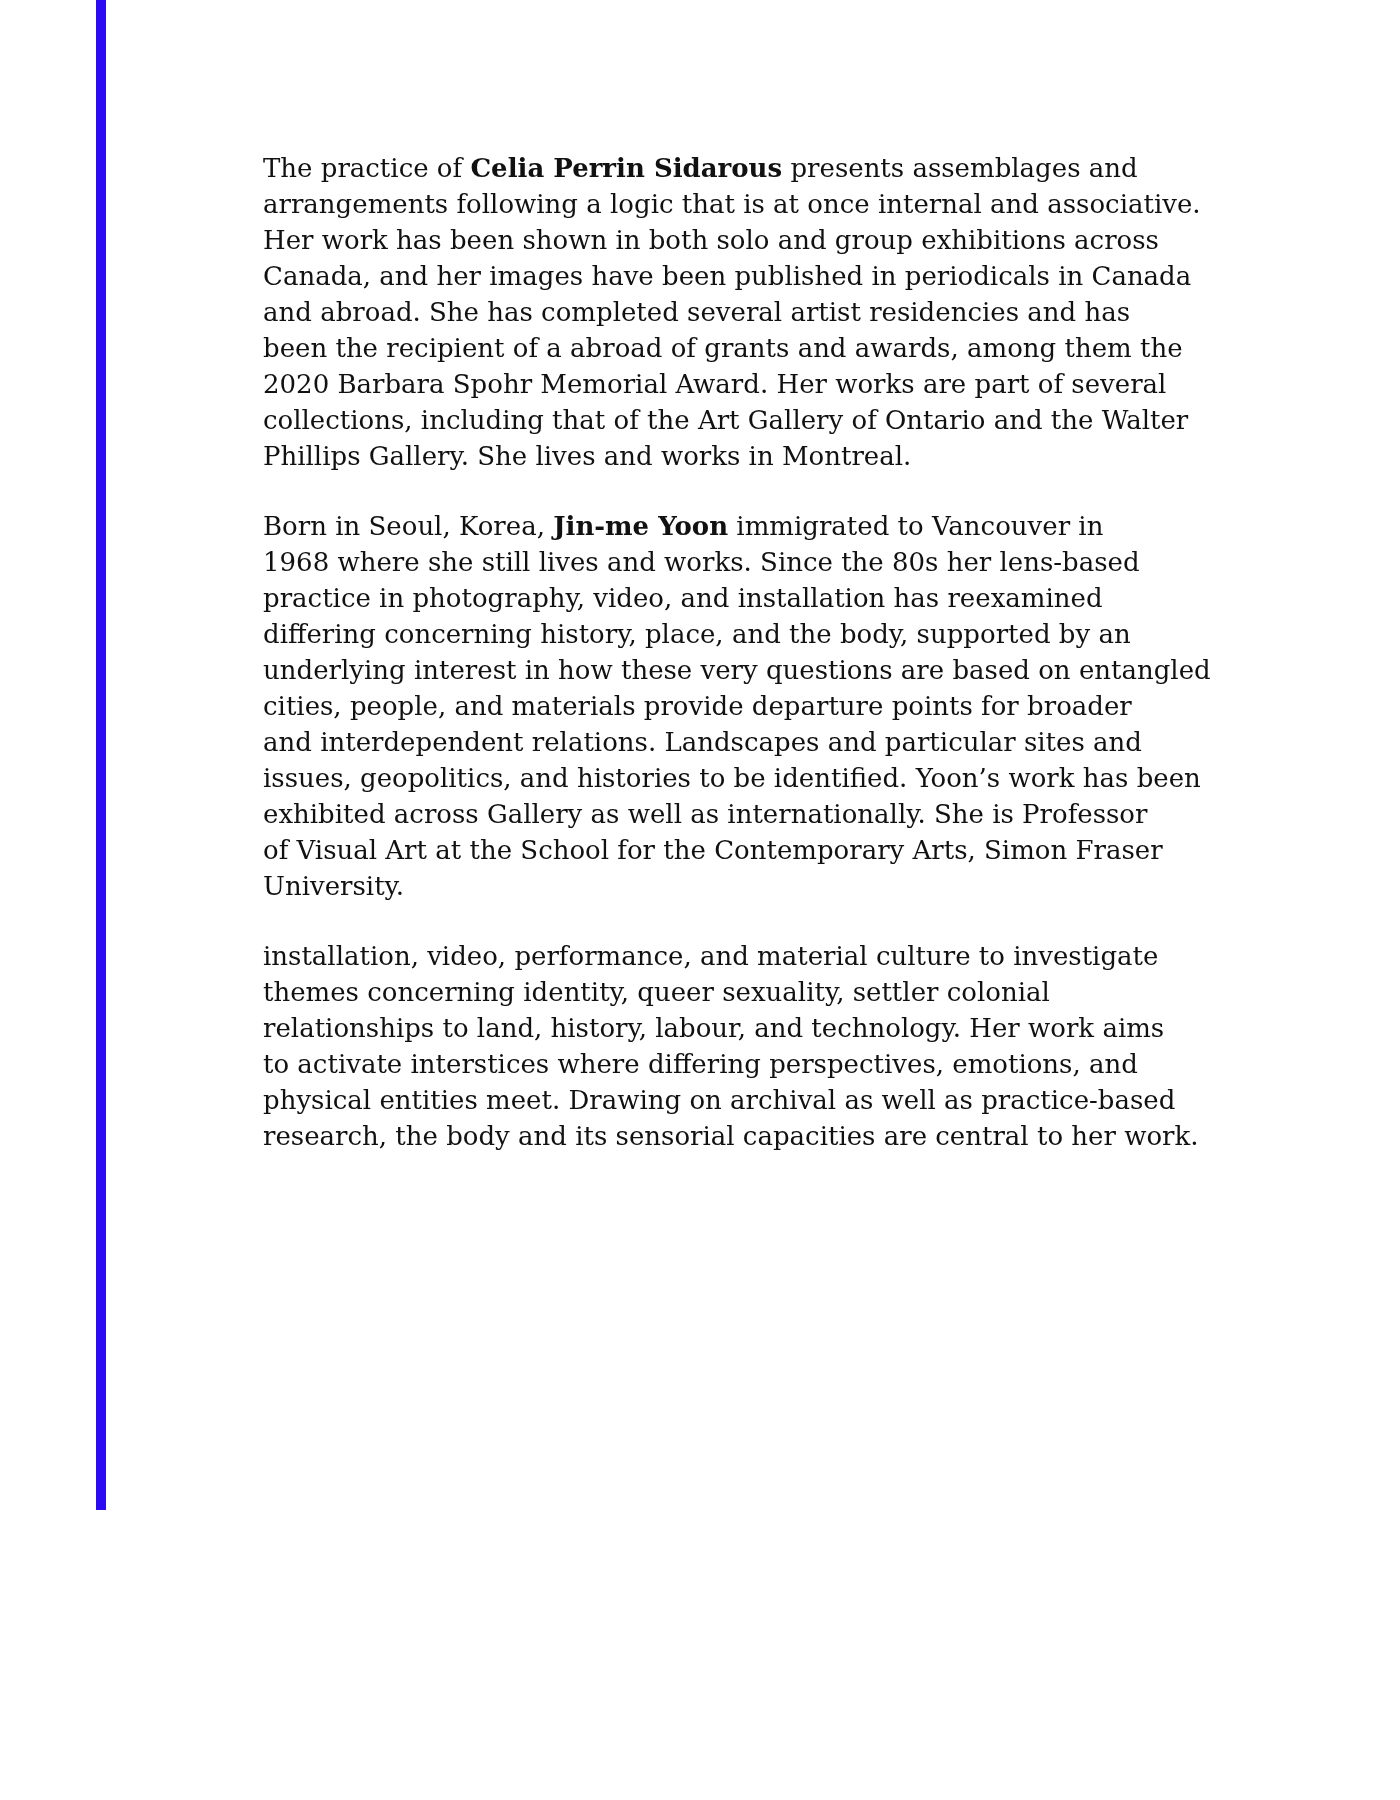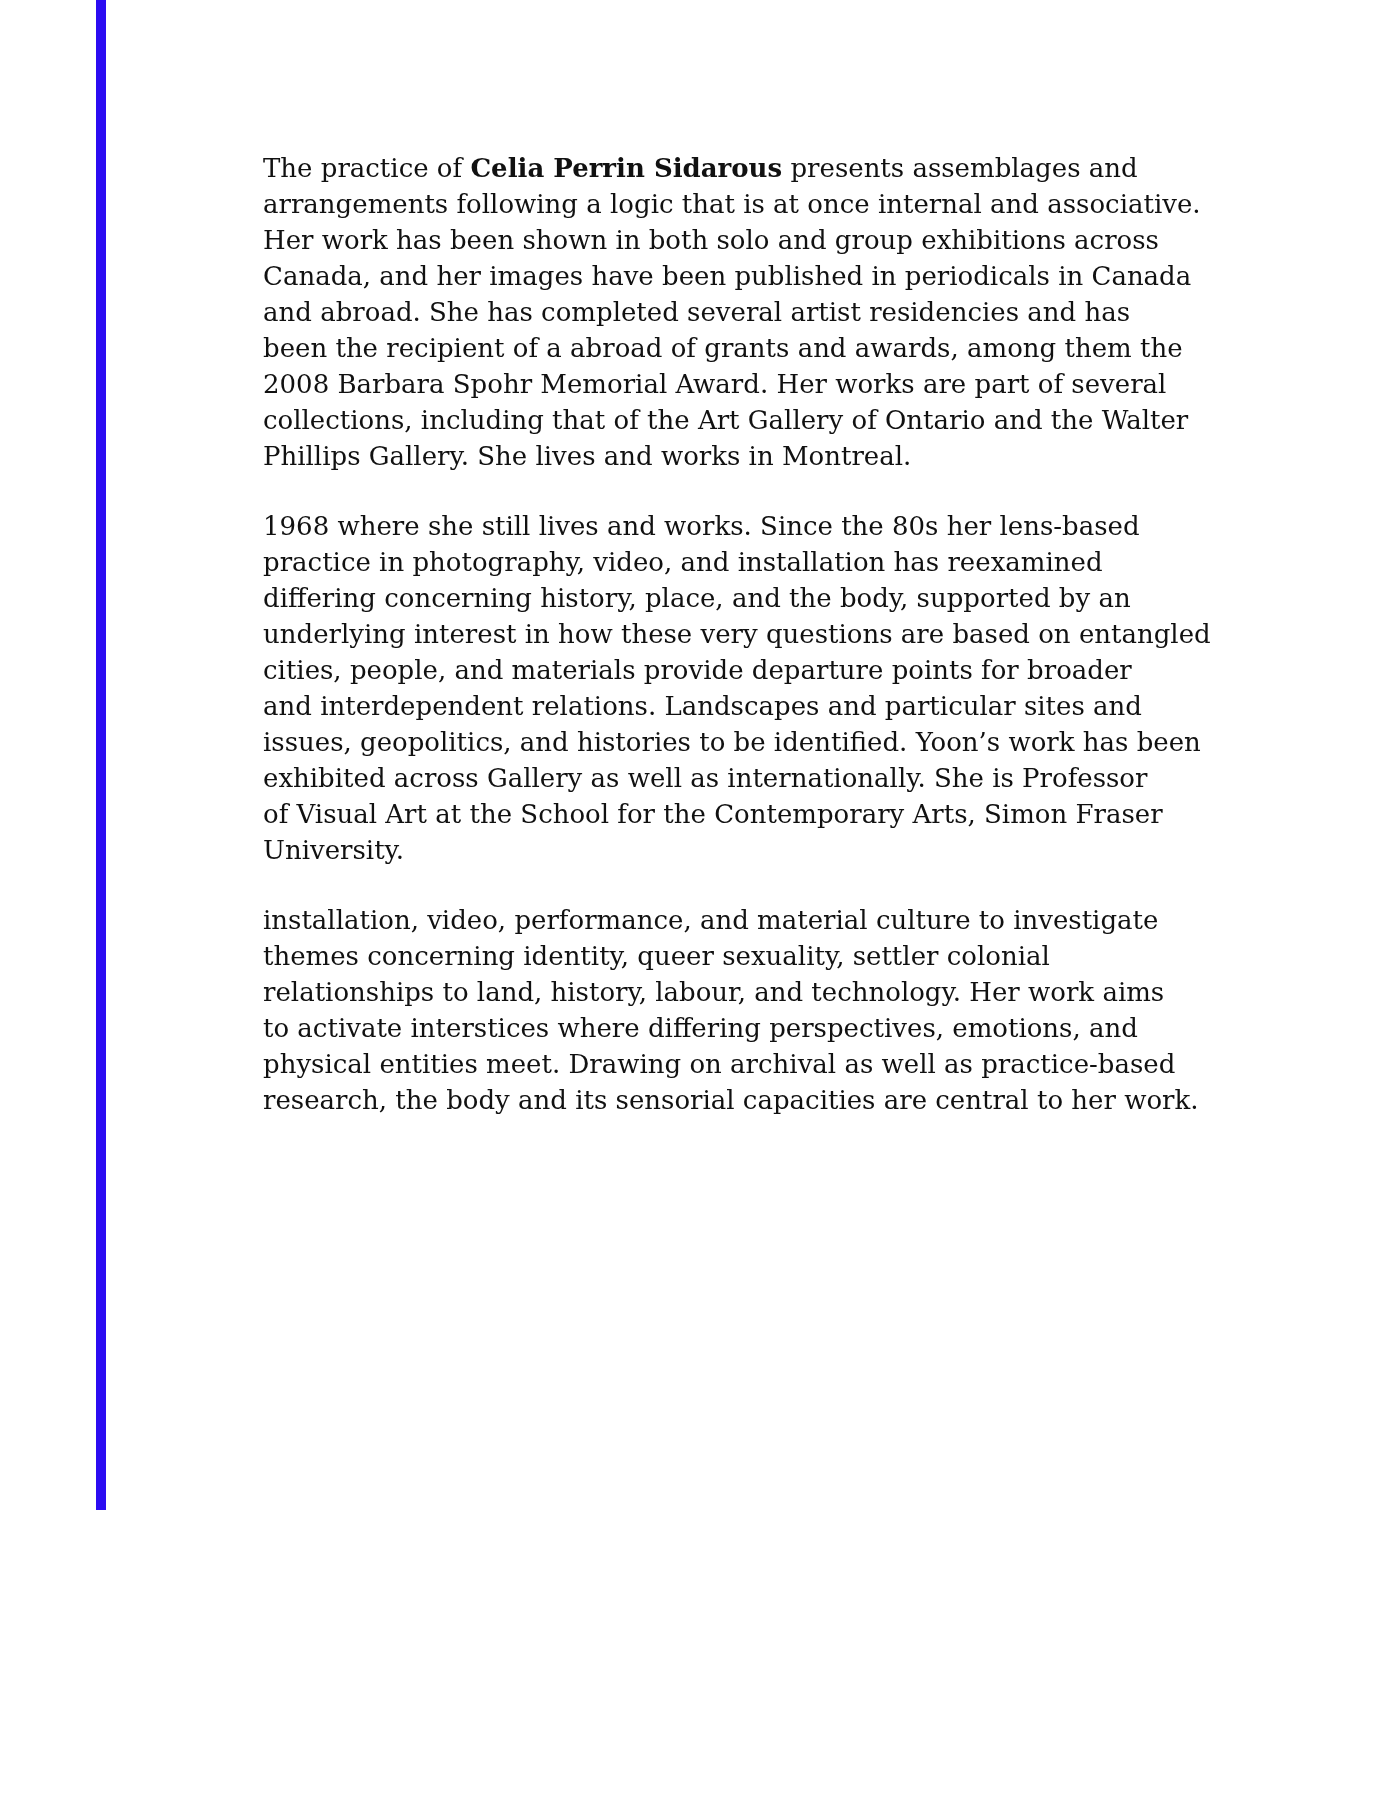--- a/index.html
+++ b/index.html
@@ -70,25 +70,26 @@
   <div class="accent-bar right"></div>
 
   <div class="bio-block">
       <p class="bio-paragraph">
         <span class="bio-line"><span>The practice of </span><b>Celia Perrin Sidarous</b><span> presents assemblages and</span></span>
         <span class="bio-line"><span>arrangements following a logic that is at once internal and associative.</span></span>
         <span class="bio-line"><span>Her work has been shown in both solo and group exhibitions across</span></span>
         <span class="bio-line"><span>Canada, and her images have been published in periodicals in Canada</span></span>
         <span class="bio-line"><span>and abroad. She has completed several artist residencies and has</span></span>
         <span class="bio-line"><span>been the recipient of a abroad of grants and awards, among them the</span></span>
-        <span class="bio-line"><span>2008 Barbara Spohr Memorial Award. Her works are part of several</span></span>
+        <span class="bio-line"><span>2020 Barbara Spohr Memorial Award. Her works are part of several</span></span>
         <span class="bio-line"><span>collections, including that of the Art Gallery of Ontario and the Walter</span></span>
         <span class="bio-line"><span>Phillips Gallery. She lives and works in Montreal.</span></span>
       </p>
       <p class="bio-paragraph">
+        <span class="bio-line"><span>Born in Seoul, Korea, </span><b>Jin-me Yoon</b><span> immigrated to Vancouver in</span></span>
         <span class="bio-line"><span>1968 where she still lives and works. Since the 80s her lens-based</span></span>
         <span class="bio-line"><span>practice in photography, video, and installation has reexamined</span></span>
         <span class="bio-line"><span>differing concerning history, place, and the body, supported by an</span></span>
         <span class="bio-line"><span>underlying interest in how these very questions are based on entangled</span></span>
         <span class="bio-line"><span>cities, people, and materials provide departure points for broader</span></span>
         <span class="bio-line"><span>and interdependent relations. Landscapes and particular sites and</span></span>
         <span class="bio-line"><span>issues, geopolitics, and histories to be identified. Yoon’s work has been</span></span>
         <span class="bio-line"><span>exhibited across Gallery as well as internationally. She is Professor</span></span>
         <span class="bio-line"><span>of Visual Art at the School for the Contemporary Arts, Simon Fraser</span></span>
         <span class="bio-line"><span>University.</span></span>

